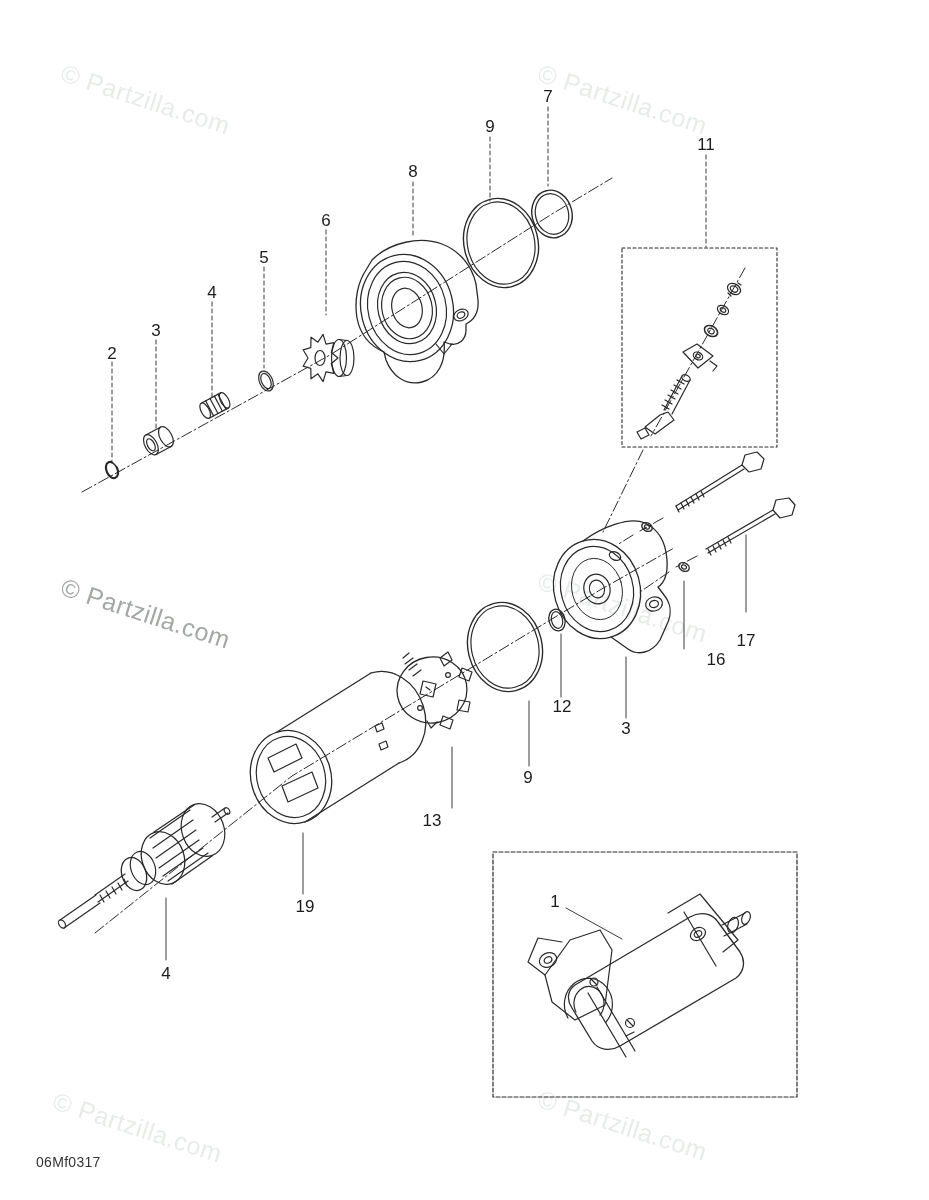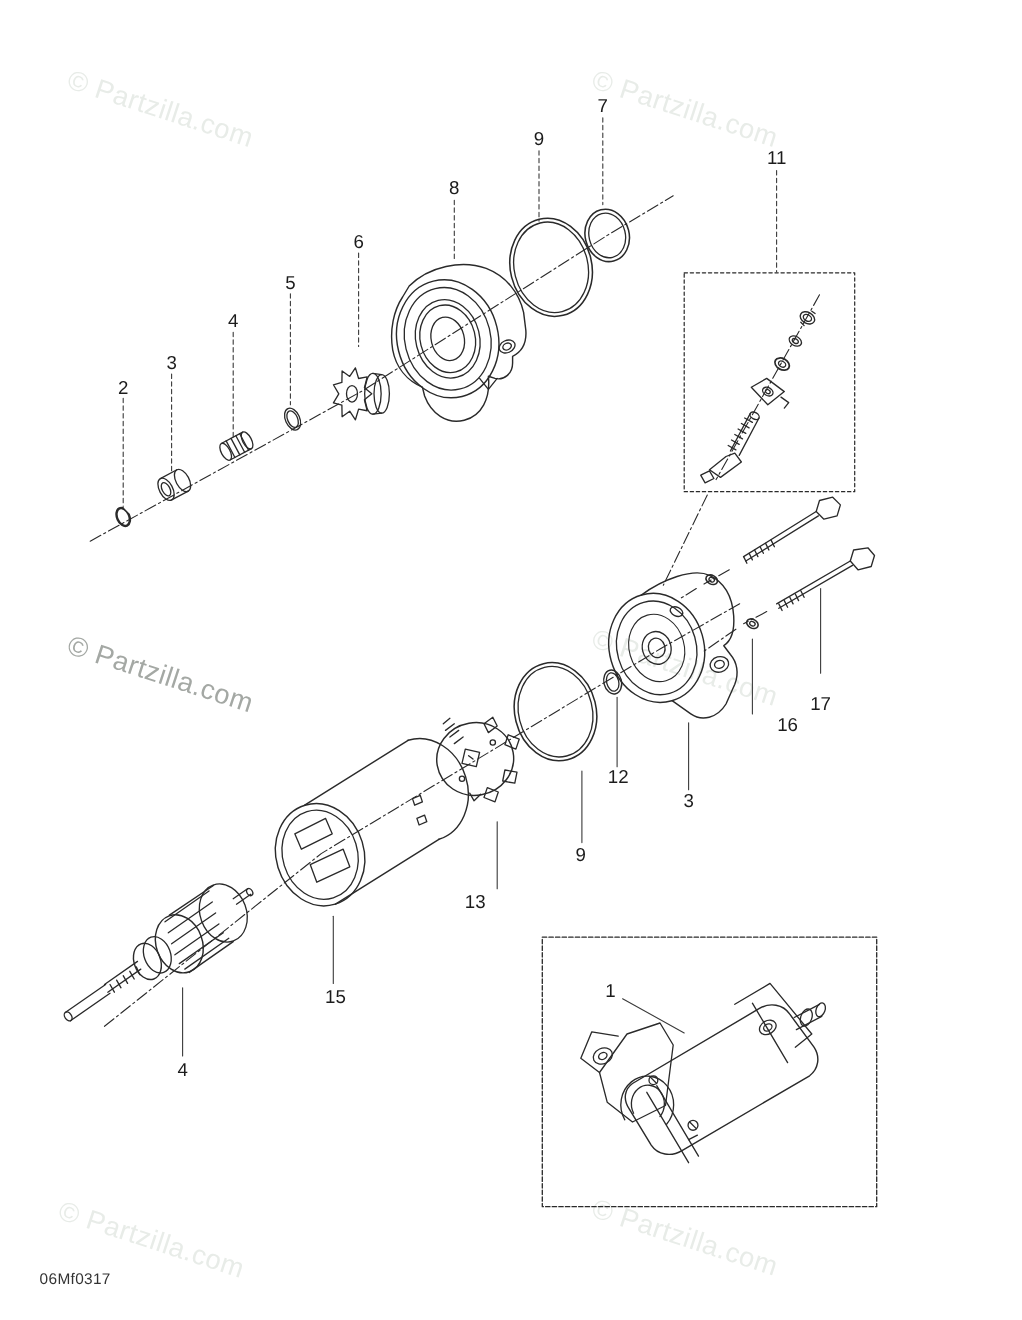--- a/index.html
+++ b/index.html
@@ -274,18 +274,18 @@
   <span class="callout" style="left:413px;top:171px;">8</span>
   <span class="callout" style="left:490px;top:126px;">9</span>
   <span class="callout" style="left:548px;top:96px;">7</span>
   <span class="callout" style="left:706px;top:144px;">11</span>
   <span class="callout" style="left:746px;top:640px;">17</span>
   <span class="callout" style="left:684px;top:659px;margin-left:32px;">16</span>
   <span class="callout" style="left:562px;top:706px;">12</span>
   <span class="callout" style="left:626px;top:728px;">3</span>
   <span class="callout" style="left:528px;top:777px;">9</span>
   <span class="callout" style="left:432px;top:820px;">13</span>
-  <span class="callout" style="left:305px;top:906px;">15</span>
+  <span class="callout" style="left:305px;top:906px;">19</span>
   <span class="callout" style="left:166px;top:973px;">4</span>
   <span class="callout" style="left:555px;top:901px;">1</span>
 
   <span id="figcode">06Mf0317</span>
 </div>
 
 </body></html>

